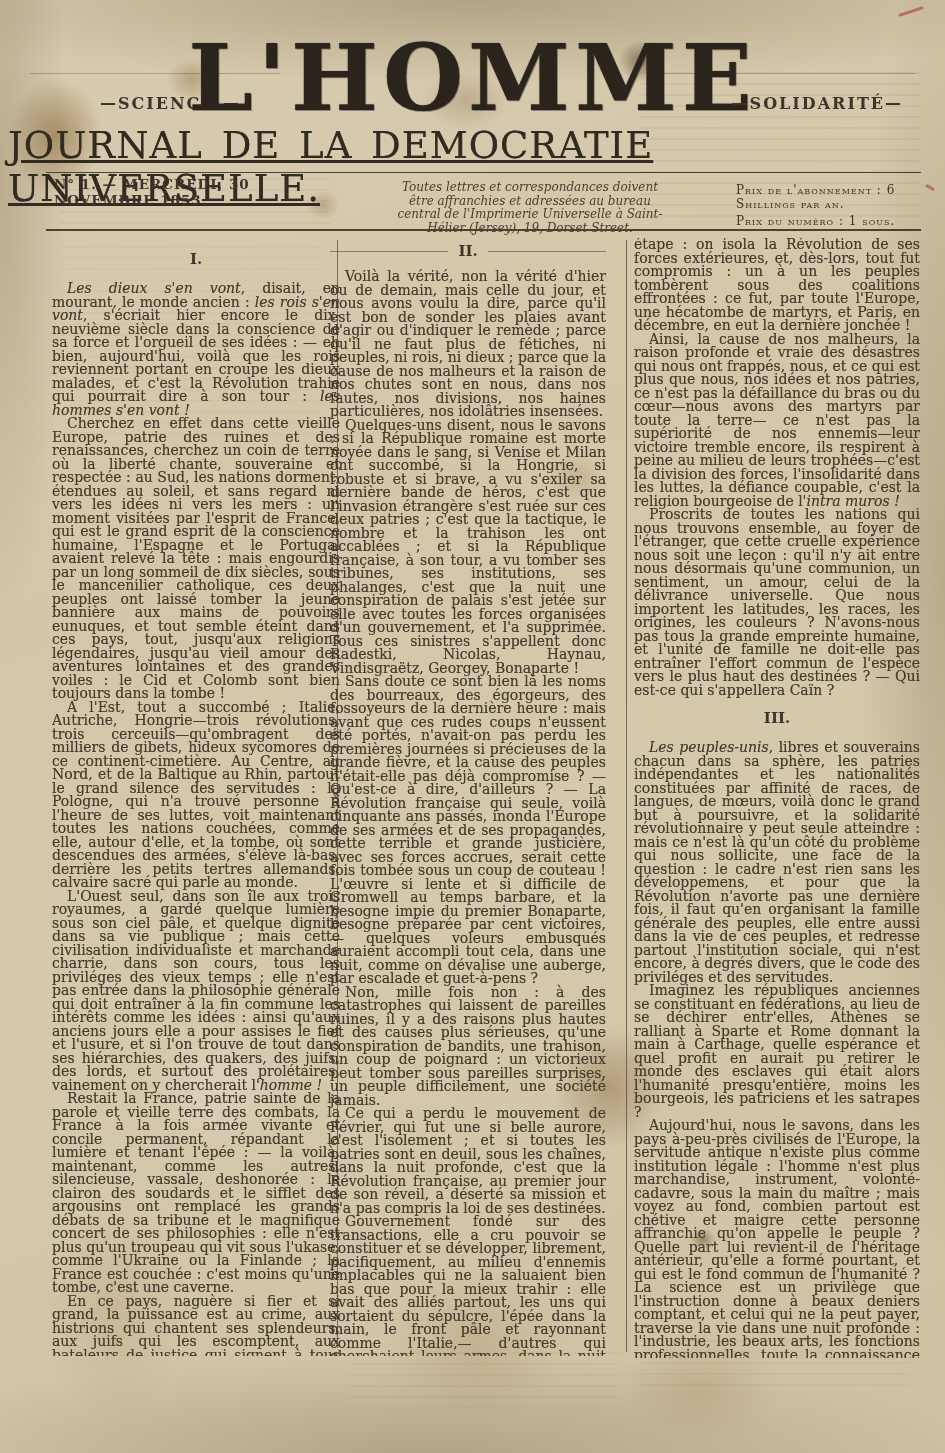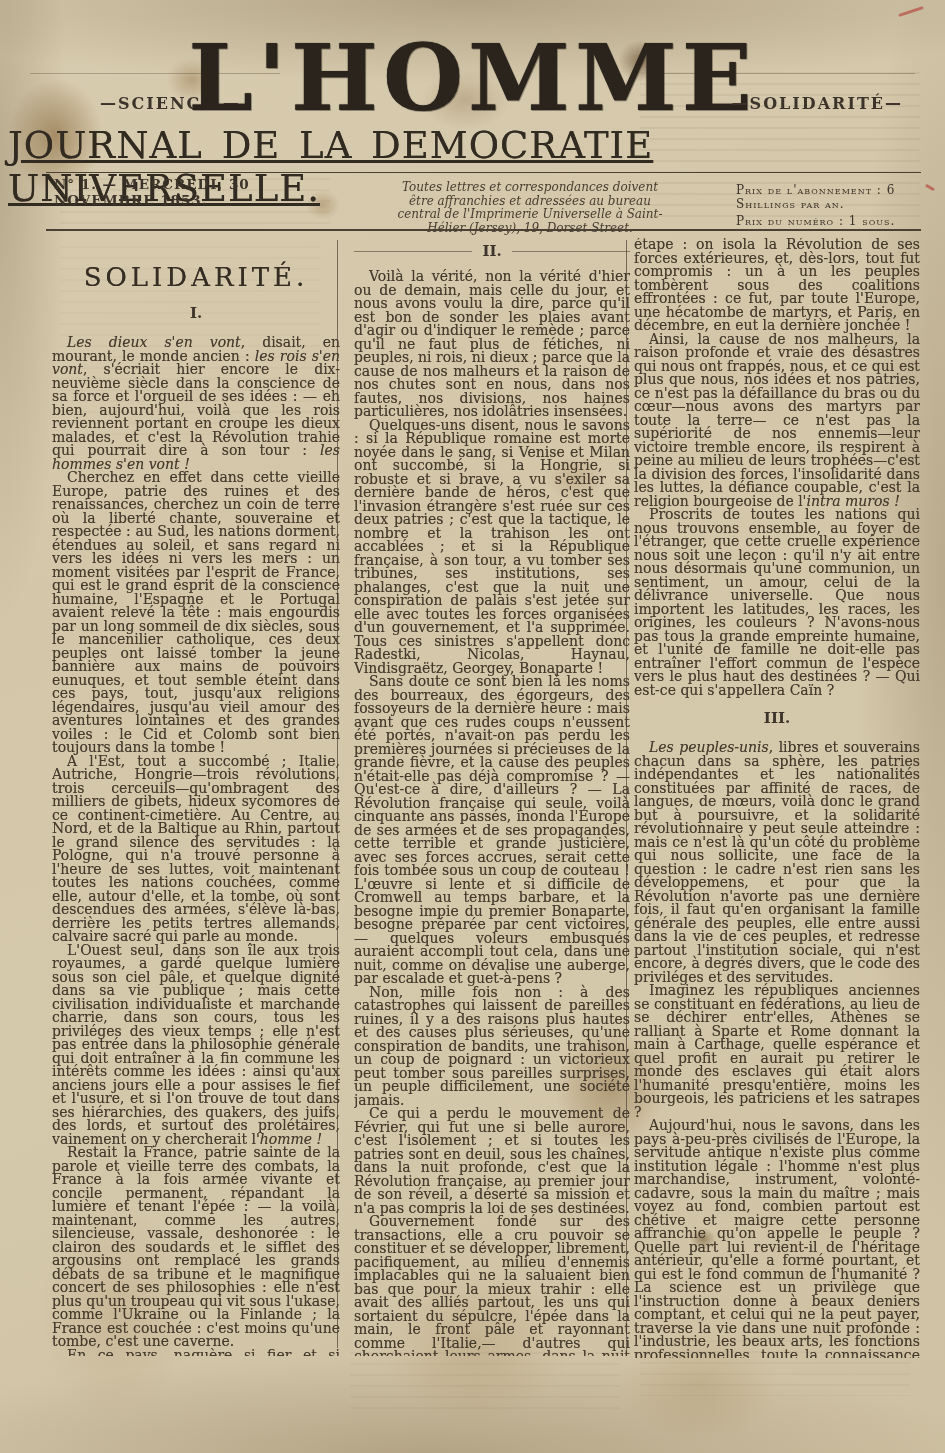--- a/index.html
+++ b/index.html
@@ -60,21 +60,21 @@
   .dateline .issue{flex:0 0 292px;display:flex;align-items:center;font-size:13.5px;font-weight:bold;letter-spacing:1px;color:#3c332a;padding-left:8px;box-sizing:border-box;}
   .vsep{flex:0 0 1px;background:#4a4034;margin:2px 0;}
   .dateline .notice{flex:0 0 286px;font-size:12px;line-height:13.5px;text-align:center;color:#473d30;padding:5px 8px 0;box-sizing:border-box;font-style:italic;}
   .dateline .prices{flex:1;font-size:12px;color:#3c332a;padding:4px 0 0 14px;box-sizing:border-box;}
   .dateline .prices div{font-variant:small-caps;letter-spacing:1px;margin-top:3px;}
 
   
   .columns{position:absolute;left:46px;top:238px;width:875px;height:1200px;}
   .col{position:absolute;top:0;overflow:hidden;}
   .col1{left:6px;width:288px;height:1118px;}
-  .col2{left:308px;width:276px;height:1118px;}
+  .col2{left:284px;width:276px;height:1118px;}
   .col3{left:588px;width:286px;height:1120px;}
   .colrule{position:absolute;top:2px;width:1px;background:rgba(74,64,52,.7);}
   .cr1{left:291px;height:1108px;}
   .cr2{left:580px;height:1112px;}
 
   .col p{margin:0;text-align:justify;font-size:14px;line-height:13.5px;
     color:#453b2d;text-shadow:0 0 .4px rgba(69,59,45,.55);overflow-wrap:break-word;hyphens:auto;}
   .col p.indent{text-indent:15px;}
   .article-title{margin:24px 0 12px;text-align:center;font-size:26px;font-weight:normal;
     letter-spacing:4px;color:#362e24;text-shadow:0 0 .6px rgba(54,46,36,.8);}
@@ -127,21 +127,20 @@
     <div class="prices">
       <div>Prix de l'abonnement : 6 Shillings par an.</div>
       <div>Prix du numéro : 1 sous.</div>
     </div>
   </div>
 
   <div class="rule rule-mid"></div>
 
   <div class="columns">
     <section class="col col1">
-        <h2 class="article-title">SOLIDARITÉ.</h2>
         <div class="numeral">I.</div>
         <p class="indent"><i>Les dieux s'en vont</i>, disait, en mourant, le monde ancien : <i>les rois s'en vont</i>, s'écriait hier encore le dix-neuvième siècle dans la conscience de sa force et l'orgueil de ses idées : — eh bien, aujourd'hui, voilà que les rois reviennent portant en croupe les dieux malades, et c'est la Révolution trahie qui pourrait dire à son tour : <i>les hommes s'en vont !</i></p>
         <p class="indent">Cherchez en effet dans cette vieille Europe, patrie des ruines et des renaissances, cherchez un coin de terre où la liberté chante, souveraine et respectée : au Sud, les nations dorment, étendues au soleil, et sans regard ni vers les idées ni vers les mers : un moment visitées par l'esprit de France, qui est le grand esprit de la conscience humaine, l'Espagne et le Portugal avaient relevé la tête : mais engourdis par un long sommeil de dix siècles, sous le mancenilier catholique, ces deux peuples ont laissé tomber la jeune bannière aux mains de pouvoirs eunuques, et tout semble éteint dans ces pays, tout, jusqu'aux religions légendaires, jusqu'au vieil amour des aventures lointaines et des grandes voiles : le Cid et Colomb sont bien toujours dans la tombe !</p>
         <p class="indent">A l'Est, tout a succombé ; Italie, Autriche, Hongrie—trois révolutions, trois cerceuils—qu'ombragent des milliers de gibets, hideux sycomores de ce continent-cimetière. Au Centre, au Nord, et de la Baltique au Rhin, partout le grand silence des servitudes : la Pologne, qui n'a trouvé personne à l'heure de ses luttes, voit maintenant toutes les nations couchées, comme elle, autour d'elle, et la tombe, où sont descendues des armées, s'élève là-bas, derrière les petits tertres allemands, calvaire sacré qui parle au monde.</p>
         <p class="indent">L'Ouest seul, dans son île aux trois royaumes, a gardé quelque lumière sous son ciel pâle, et quelque dignité dans sa vie publique ; mais cette civilisation individualiste et marchande charrie, dans son cours, tous les priviléges des vieux temps ; elle n'est pas entrée dans la philosophie générale qui doit entraîner à la fin commune les intérêts comme les idées : ainsi qu'aux anciens jours elle a pour assises le fief et l'usure, et si l'on trouve de tout dans ses hiérarchies, des quakers, des juifs, des lords, et surtout des prolétaires, vainement on y chercherait l'<i>homme !</i></p>
         <p class="indent">Restait la France, patrie sainte de la parole et vieille terre des combats, la France à la fois armée vivante et concile permanent, répandant la lumière et tenant l'épée : — la voilà, maintenant, comme les autres, silencieuse, vassale, deshonorée : le clairon des soudards et le sifflet des argousins ont remplacé les grands débats de sa tribune et le magnifique concert de ses philosophies : elle n'est plus qu'un troupeau qui vit sous l'ukase, comme l'Ukraine ou la Finlande ; la France est couchée : c'est moins qu'une tombe, c'est une caverne.</p>
         <p class="indent">En ce pays, naguère si fier et si grand, la puissance est au crime, aux histrions qui chantent ses splendeurs, aux juifs qui les escomptent, aux bateleurs de justice qui signent à tous commandemens, aux prêtres qui les sanctifient et qui psalmodient la délation entre deux messes, aux courtisanes qui tiennent l'alcôve, aux valets qui pillent, aux soldats qui tuent, à tout un monde enfin de reîtres dressés au meurtre, d'usuriers, d'espions, d'icoglans qui se ruent aux cuisines de la servitude, comme des chiens maigres à la curée !—et, plus loin, là-bas, le peuple travaille en silence, sous l'œil des gardes chiourmes, et les marchands spéculent, indifférents aux ruines, et les villes qu'avait visitées l'esprit de feu se taisent, et cette rude nation qui jouait aux batailles avec la tête des rois, file, tisse, défriche, fouille la terre, l'industrie, les sciences, la tête basse, comme l'esclave ou le bœuf au sillon !</p>
       </section>
     <div class="colrule cr1"></div>
     <section class="col col2">

